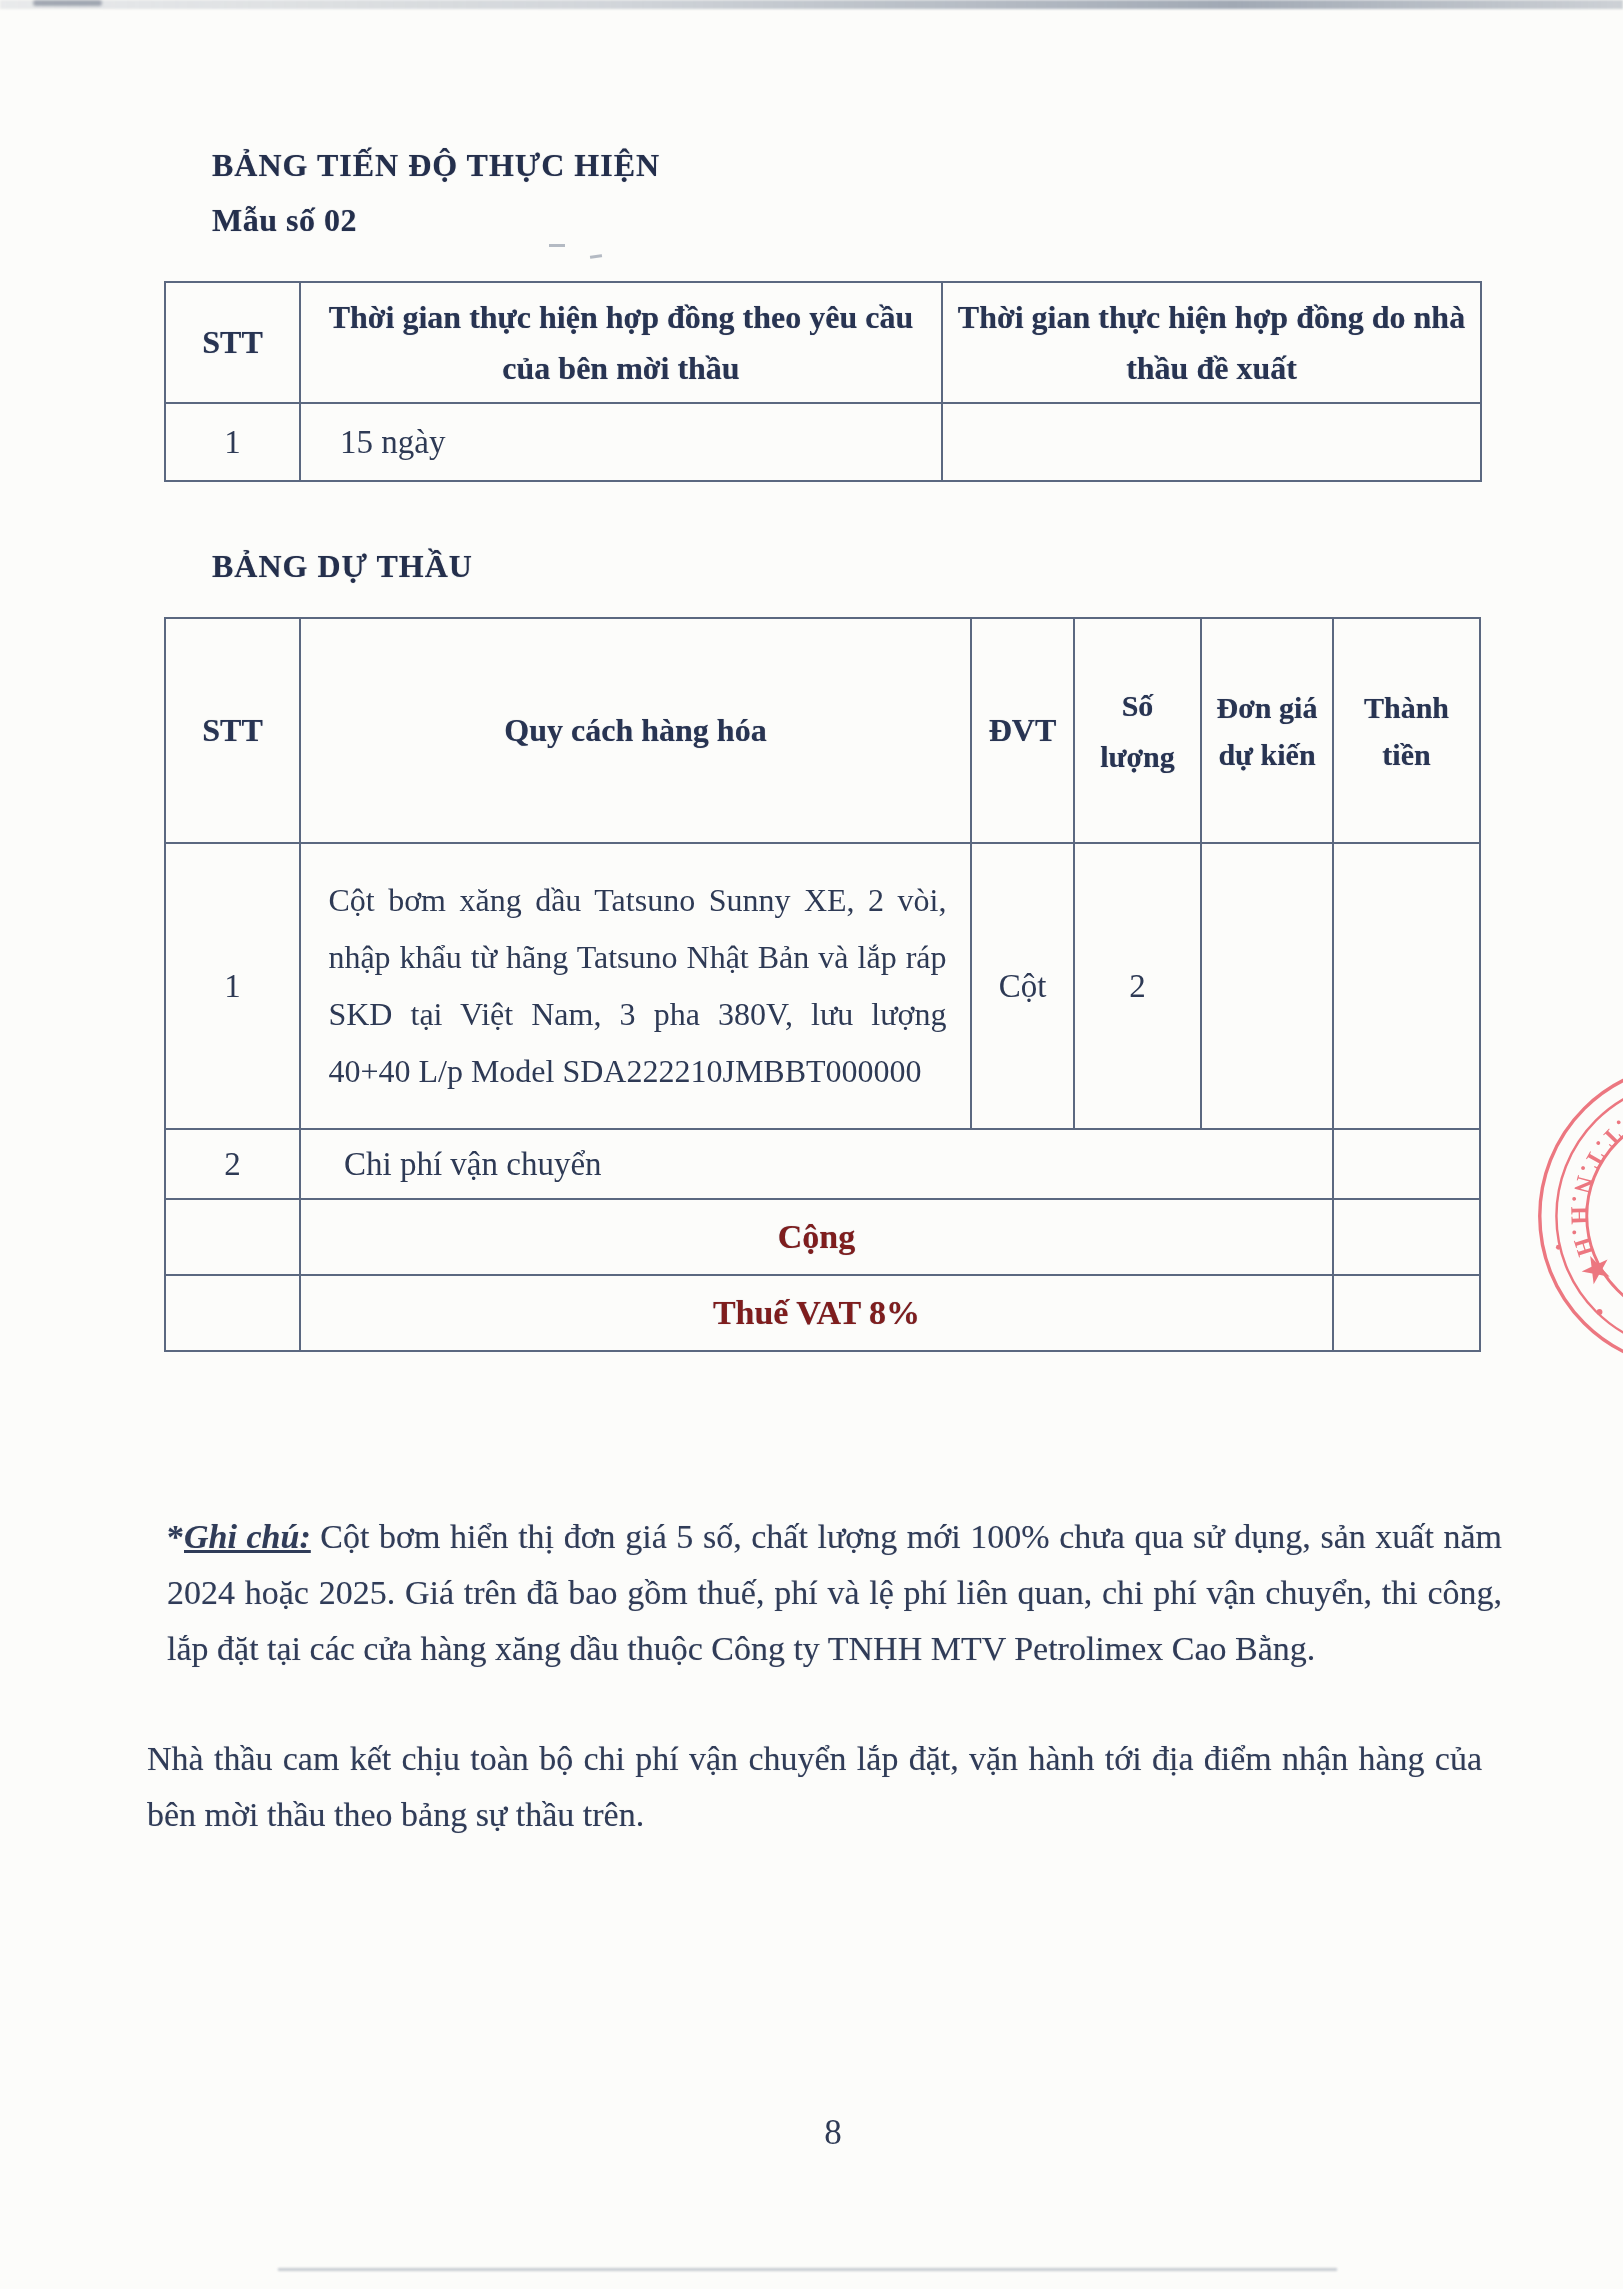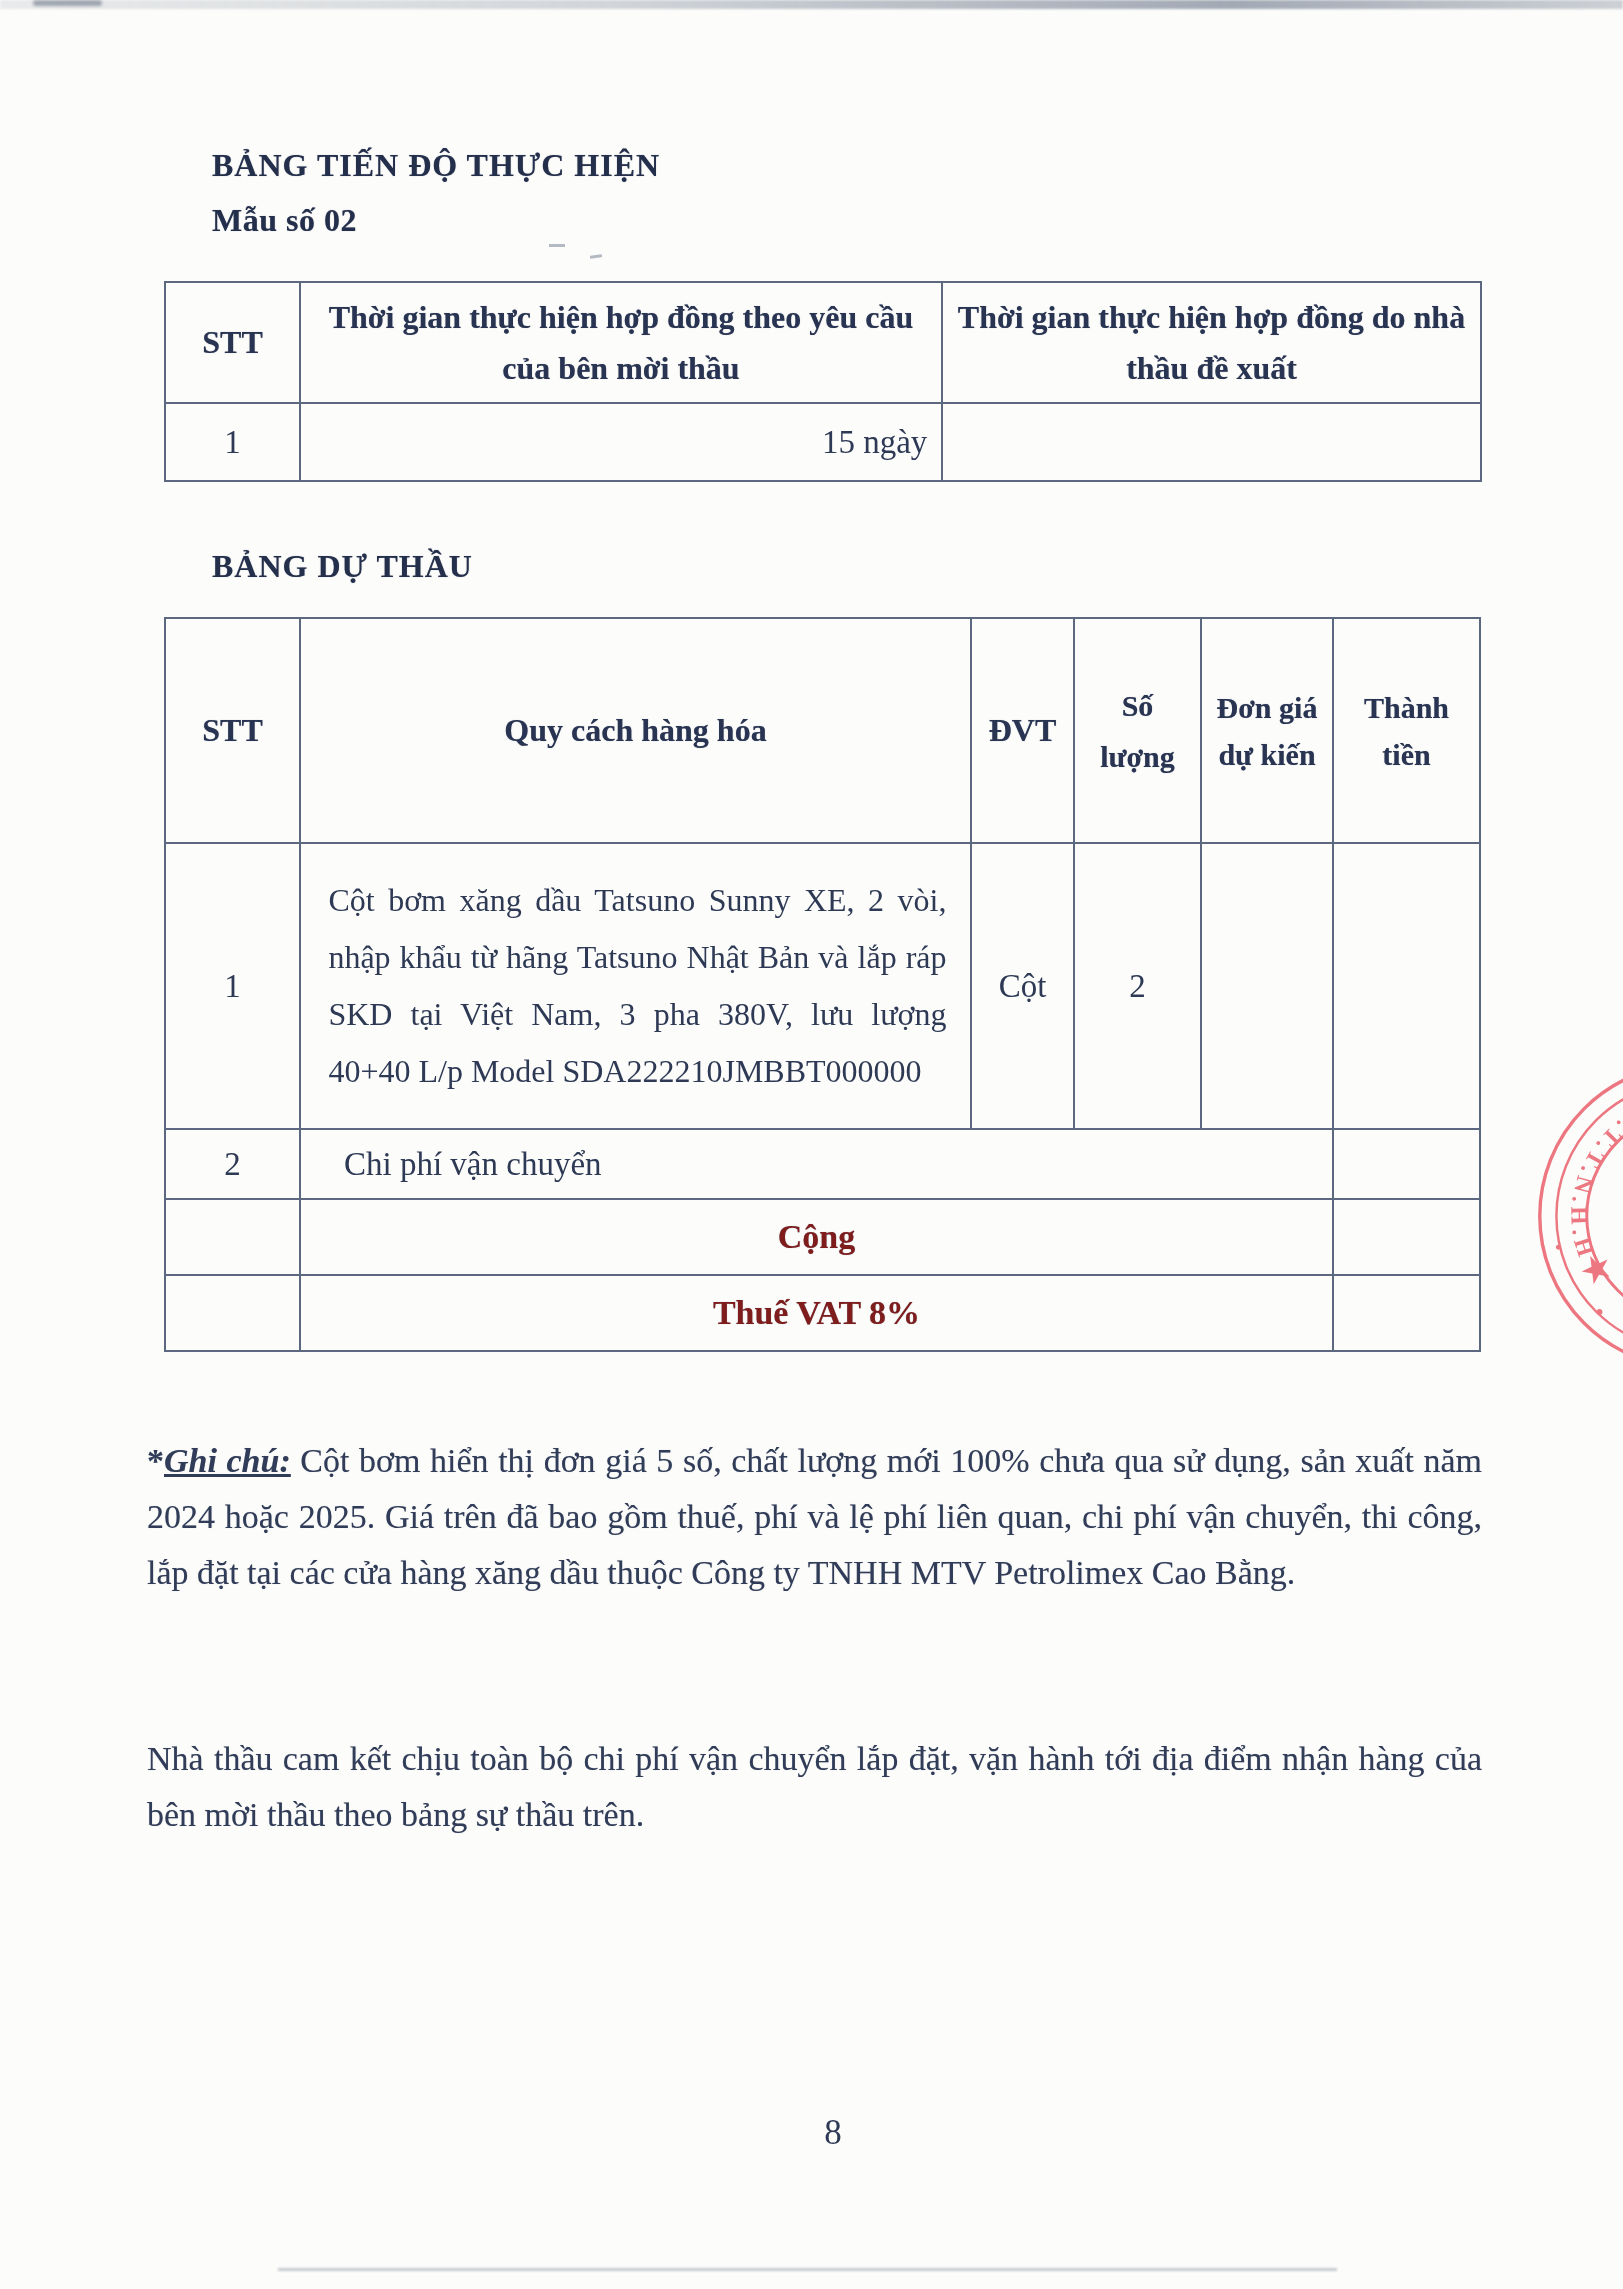--- a/index.html
+++ b/index.html
@@ -50,36 +50,36 @@
   td,th{
     border:2px solid #5b6880;
     padding:3.9px 13.7px;vertical-align:middle;
     overflow:hidden;
   }
   th{
     font-weight:bold;text-align:center;font-size:32px;line-height:51px;
     color:#283452;text-shadow:0 0 0.8px rgba(40,52,82,.5);
   }
   .c-center{text-align:center;}
-  .c-left{text-align:right;padding-left:39px;}
+  .c-left{text-align:left;padding-left:39px;}
   .desc-cell{
     text-align:justify;line-height:57px;font-size:32px;
     padding:5.9px 23.5px 5.9px 27.4px;vertical-align:middle;
   }
   .sum-cell{
     font-weight:bold;text-align:center;font-size:34px;
     color:#7f1d1d;text-shadow:0 0 0.8px rgba(40,52,82,.5);
   }
   
   .note{
     position:absolute;left:147px;width:1335px;
     font-size:34px;line-height:56px;text-align:justify;
     color:#303c58;text-shadow:0 0 0.8px rgba(48,60,88,.35);
   }
-  #note1{top:1433px;}
+  #note1{top:1509px;margin-left:20px;}
   #note2{top:1731px;}
   .note-label{font-weight:bold;font-style:italic;text-decoration:underline;}
   .note-star{font-weight:bold;}
   
   .page-number{
     position:absolute;top:2113px;left:0;width:1666px;
     text-align:center;font-size:35px;color:#2e3a55;
   }
   
   .stamp{

